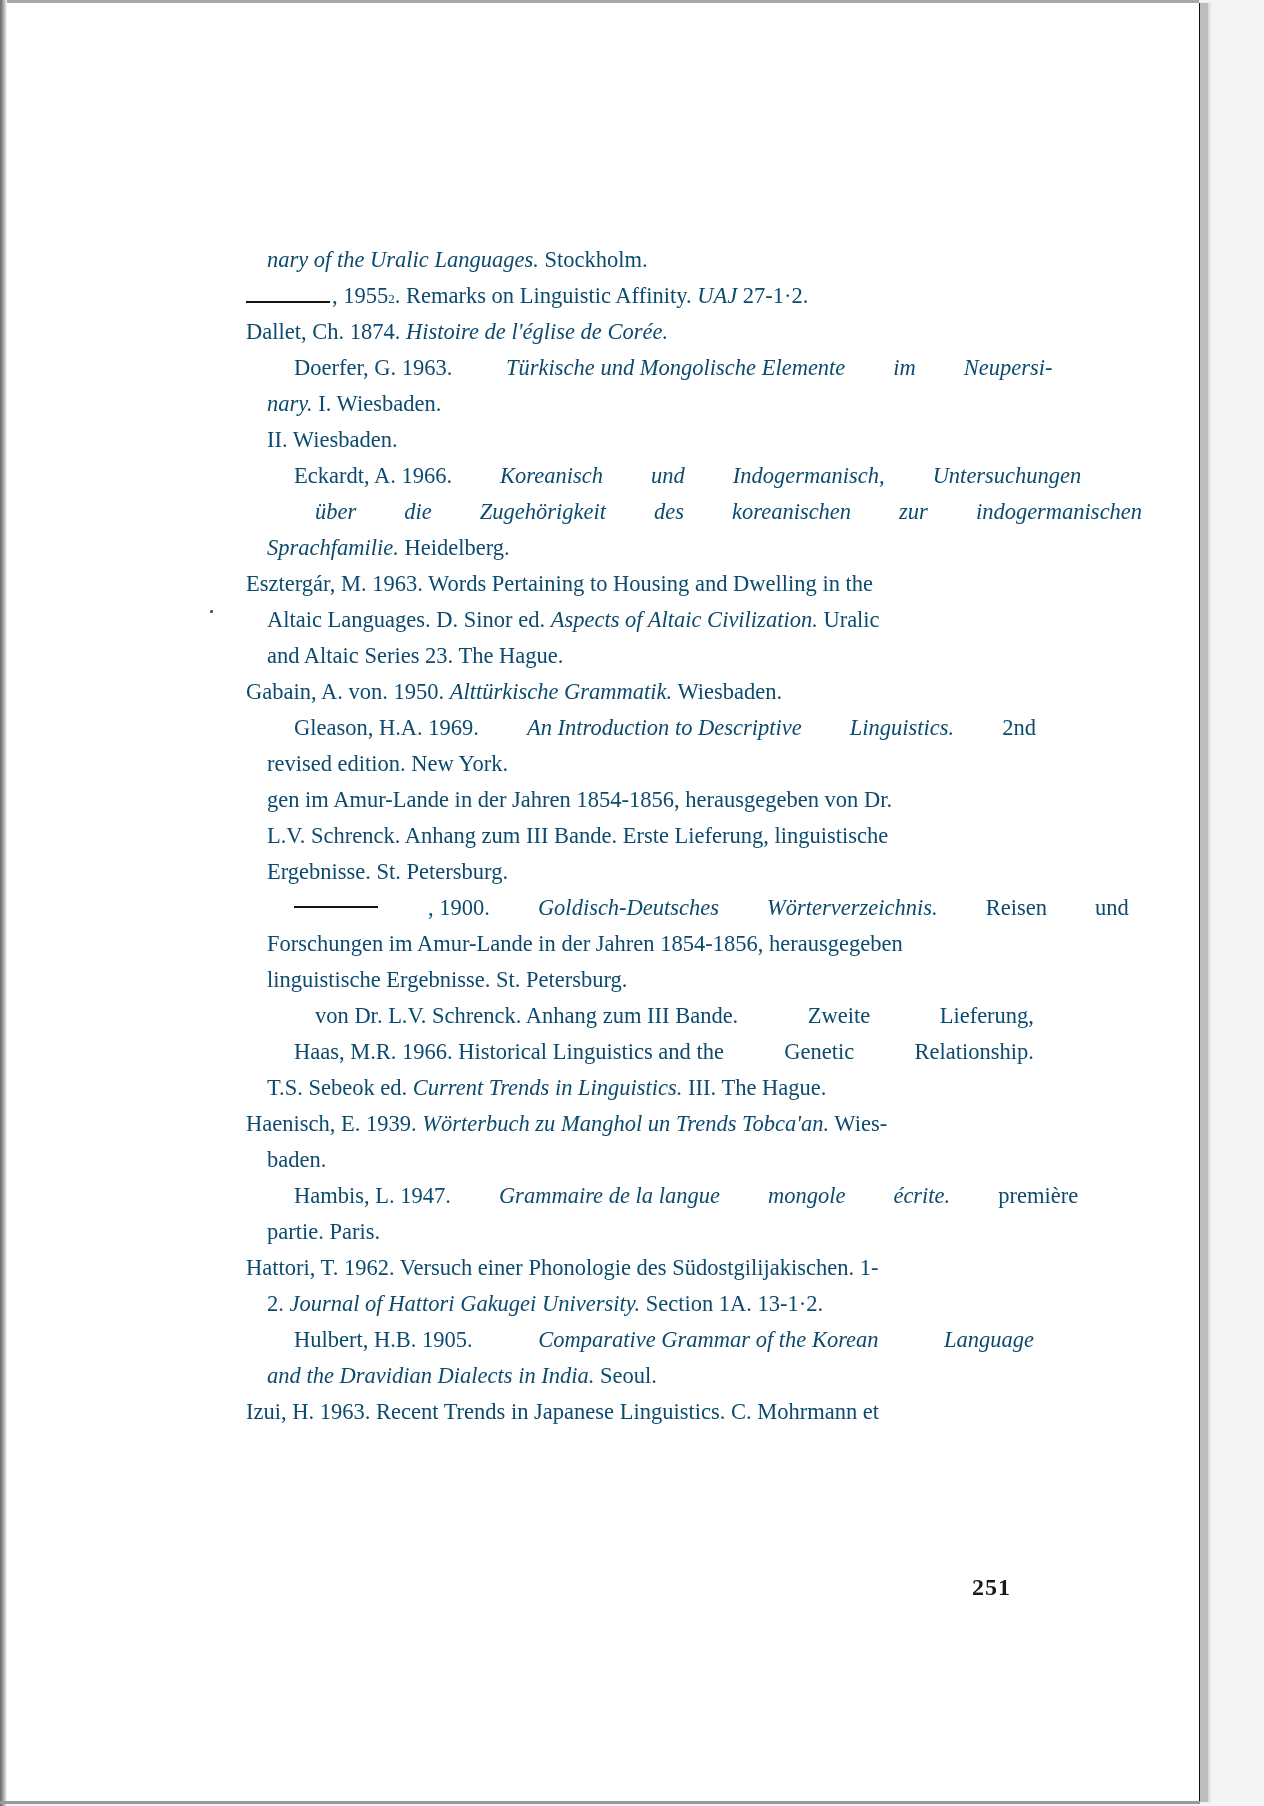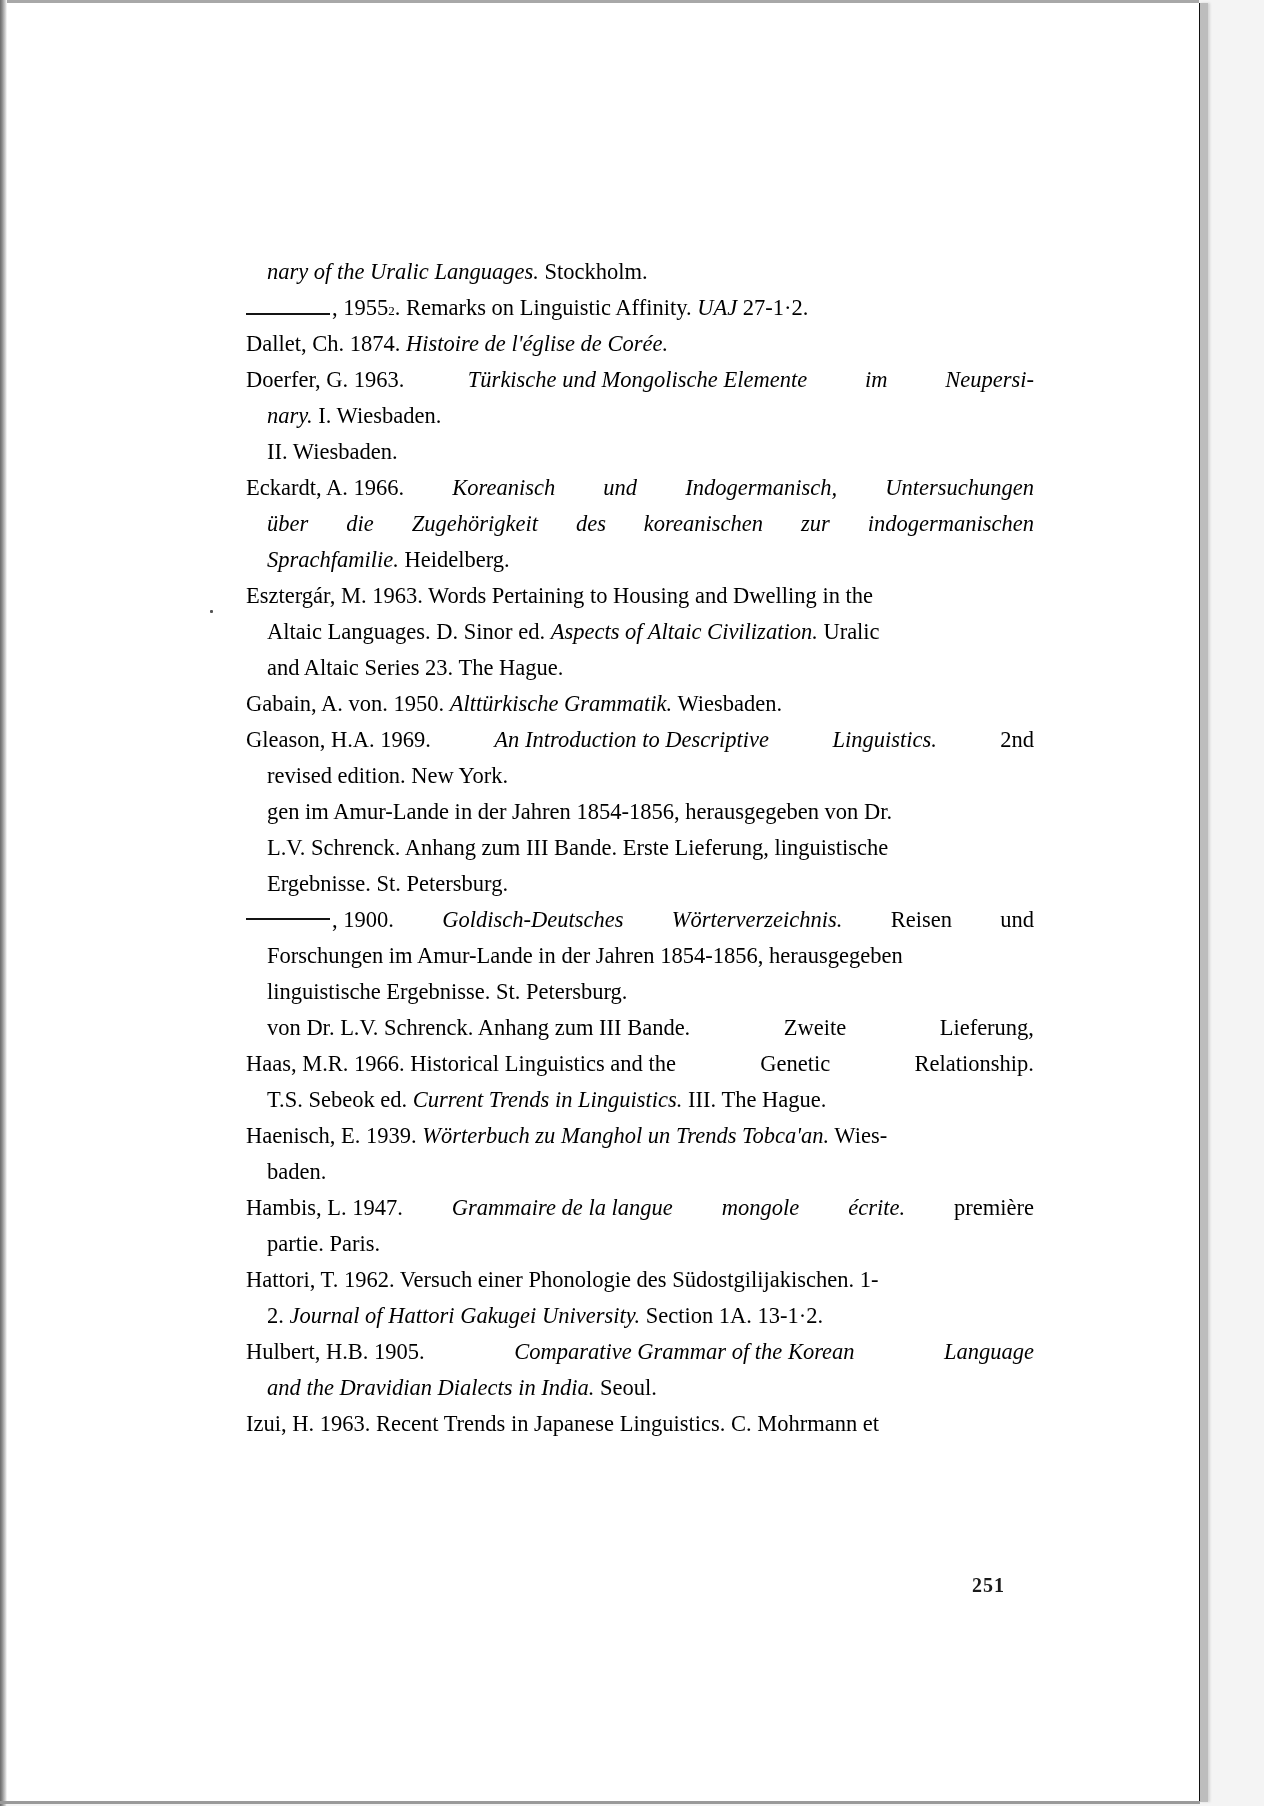--- a/index.html
+++ b/index.html
@@ -21,37 +21,37 @@
   .right-edge {
     position: absolute; left: 1199px; top: 3px; width: 8px; height: 1799px;
     background: #bdbdbd; border-left: 1px solid #111;
     box-shadow: 2px 0 2px #d6d6d6;
   }
   .bottom-edge {
     position: absolute; left: 0; top: 1801px; width: 1200px; height: 3px;
     background: #9a9a9a;
   }
   .text-block {
-    position: absolute; left: 246px; top: 254px; width: 788px;
-    color: #000000; font-size: 22.5px; text-align: right;
+    position: absolute; left: 246px; top: 242px; width: 788px;
+    color: #0c4a6e; font-size: 22.5px; text-align: right;
   }
   .line {
     height: 36px; line-height: 36px; white-space: nowrap;
     display: flex; align-items: baseline;
   }
   .line.indent { padding-left: 21px; }
   .line.justify { justify-content: space-between; }
-  .line.justify .w { flex: 0 0 auto; }
+  .line.justify .w { flex: 0 0 auto; margin-left: 48px; }
   .seg { white-space: pre; }
   .it { font-style: italic; }
   sup { font-size: 13px; line-height: 0; vertical-align: 8px; }
   .dash { display: inline-block; width: 84px; border-top: 2px solid #141414; vertical-align: 7px; margin-right: 2px; }
   .page-number {
     position: absolute; left: 972px; top: 1574px;
-    font-size: 20px; font-weight: bold; color: #1a1a1a; letter-spacing: 1px;
+    font-size: 24px; font-weight: bold; color: #1a1a1a; letter-spacing: 1px;
   }
   .speck { position: absolute; left: 210px; top: 610px; width: 3px; height: 3px; background: #555; border-radius: 1px; }
 </style>
 </head>
 <body>
 
 <div class="page"></div>
 <div class="left-edge"></div>
 <div class="right-edge"></div>
 <div class="bottom-edge"></div>

